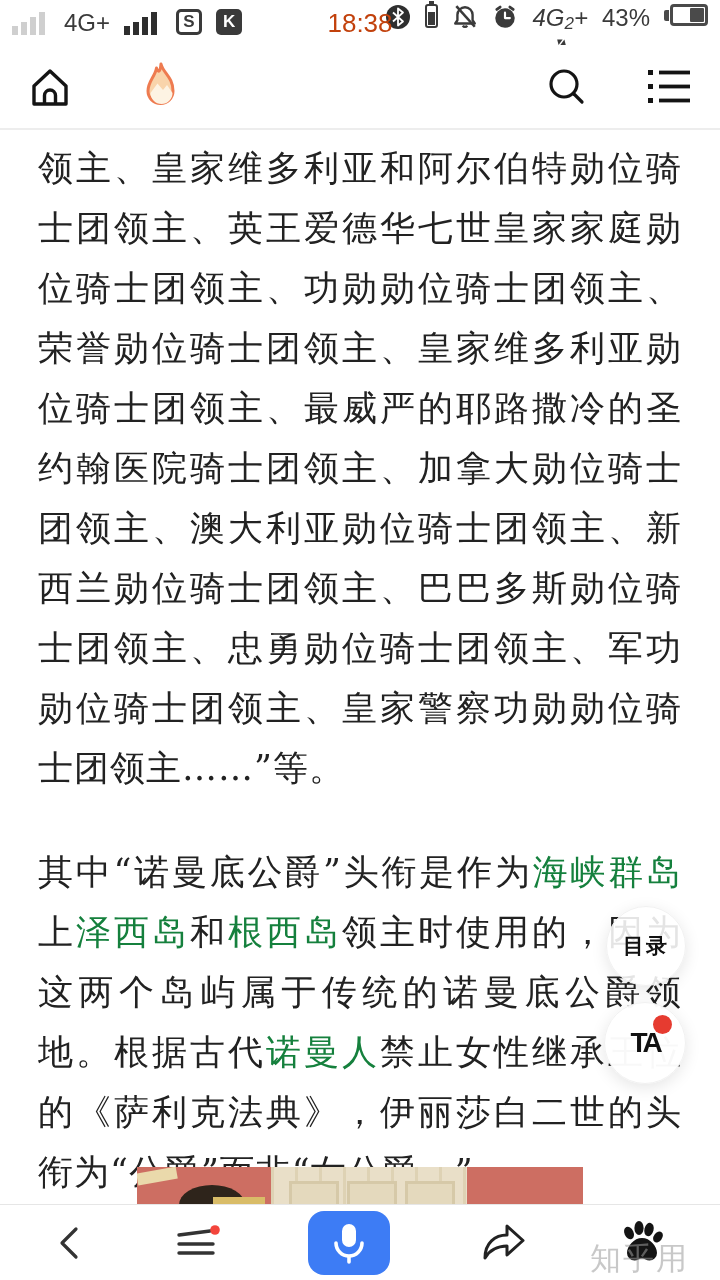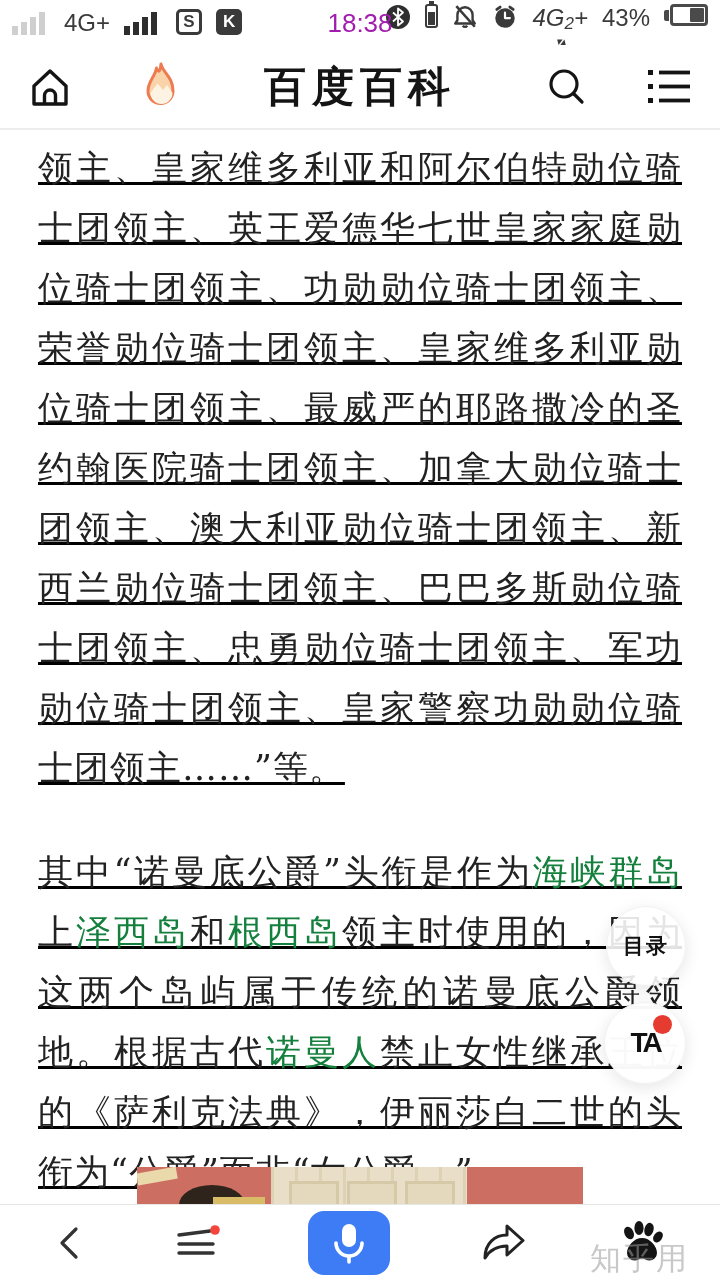--- a/index.html
+++ b/index.html
@@ -4,21 +4,21 @@
 <style>
   html,body{margin:0;padding:0;background:#fff;}
   .screen{position:relative;width:720px;height:1280px;background:#fff;overflow:hidden;
           font-family:"DejaVu Serif","Liberation Serif",serif;}
   
   .status-bar{position:absolute;top:0;left:0;right:0;height:46px;display:flex;align-items:center;
               padding:0 12px;box-sizing:border-box;color:#3a3a3a;
               font-family:"Liberation Sans",sans-serif;font-size:24px;}
   .sb-left,.sb-right{display:flex;align-items:flex-start;gap:14px;}
   .sb-right{margin-left:auto;}
-  .sb-time{position:absolute;left:50%;top:50%;transform:translate(-50%,-50%);font-size:26px;color:#a21caf;}
+  .sb-time{position:absolute;left:50%;top:50%;transform:translate(-50%,-50%);font-size:26px;color:#c2410c;}
   .sim-badge{width:26px;height:26px;border-radius:5px;display:flex;align-items:center;justify-content:center;
              font-size:17px;font-weight:bold;}
   .sim-s{border:3px solid #3a3a3a;color:#3a3a3a;box-sizing:border-box;}
   .sim-k{background:#3a3a3a;color:#fff;}
   .net2{position:relative;display:inline-block;font-size:24px;padding-bottom:8px;font-style:italic;}
   .net2 .sub{font-size:17px;vertical-align:-3px;}
   .net2 .arrows{position:absolute;left:50%;bottom:-6px;transform:translateX(-50%);
                 font-size:11px;letter-spacing:-1px;color:#3a3a3a;}
   .batt{display:flex;align-items:center;}
   .batt .nub{width:5px;height:11px;background:#4a4a4a;border-radius:2px 0 0 2px;margin-right:1px;}
@@ -30,21 +30,21 @@
   
   .header{position:absolute;top:46px;left:0;right:0;height:82px;display:flex;align-items:center;
           justify-content:space-between;padding:0 26px;border-bottom:2px solid #ededed;background:#fff;}
   .h-group{display:flex;align-items:center;}
   .h-group.left{gap:62px;}
   .h-group.right{gap:54px;}
   .header-title{position:absolute;left:50%;top:50%;transform:translate(-50%,-50%);
                 font-size:42px;font-weight:bold;color:#141414;letter-spacing:6px;}
   .icon-btn{display:flex;align-items:center;justify-content:center;cursor:pointer;}
   
-  .content{position:absolute;top:130px;left:0;width:720px;padding:8px 38px 0;box-sizing:border-box;text-decoration:underline;}
+  .content{position:absolute;top:130px;left:0;width:720px;padding:8px 38px 0;box-sizing:border-box;}
   .para{margin:0;font-size:35px;line-height:60px;color:#222;text-align:justify;letter-spacing:1px;}
   .para + .para{margin-top:44px;}
   .link{color:#15803d;text-decoration:none;}
   
   .article-image{position:absolute;left:137px;top:1167px;width:446px;height:40px;
                  background:#cd6e62;overflow:hidden;z-index:1;}
   .ai-door{position:absolute;left:134px;top:0;width:196px;height:40px;background:#e9dfc8;
            background-image:repeating-linear-gradient(90deg,#ded2b4 0 3px,transparent 3px 24px);}
   .ai-panel{position:absolute;top:14px;width:44px;height:30px;border:3px solid #d6c9a8;background:#e4d9bd;}
   .ai-hair{position:absolute;left:42px;top:18px;width:66px;height:40px;background:#2e241b;border-radius:50% 50% 0 0;}
@@ -133,21 +133,20 @@
           <path d="M18.5 41 v-8.5 a5.5 5.5 0 0 1 11 0 v8.5" fill="none" stroke="#141414" stroke-width="3.4"></path>
         </svg>
       </span>
       <span class="icon-btn">
         <svg width="50" height="54" viewBox="0 0 50 54">
           <path d="M25 4 C27 13 37 17 37 31 a12.5 12.5 0 0 1 -25 0 C12 21 19 17 20.5 8 C22 12 24 13.5 25 4 Z" fill="#f9d4ab" stroke="#ee7b50" stroke-width="3" stroke-linejoin="round"></path>
           <path d="M14.5 33 l7 -9.5 5.5 6.5 4 -5 5.5 8 a11 11 0 0 1 -22 0 z" fill="#fdf3e3"></path>
         </svg>
       </span>
     </div>
-    <div class="header-title">百度百科</div>
     <div class="h-group right">
       <span class="icon-btn">
         <svg width="46" height="46" viewBox="0 0 46 46">
           <circle cx="20" cy="20" r="13" fill="none" stroke="#141414" stroke-width="3.2"></circle>
           <line x1="30" y1="30" x2="38" y2="38" stroke="#141414" stroke-width="3.2" stroke-linecap="round"></line>
         </svg>
       </span>
       <span class="icon-btn">
         <svg width="50" height="42" viewBox="0 0 50 42">
           <rect x="4" y="4" width="5" height="5" fill="#141414"></rect>

